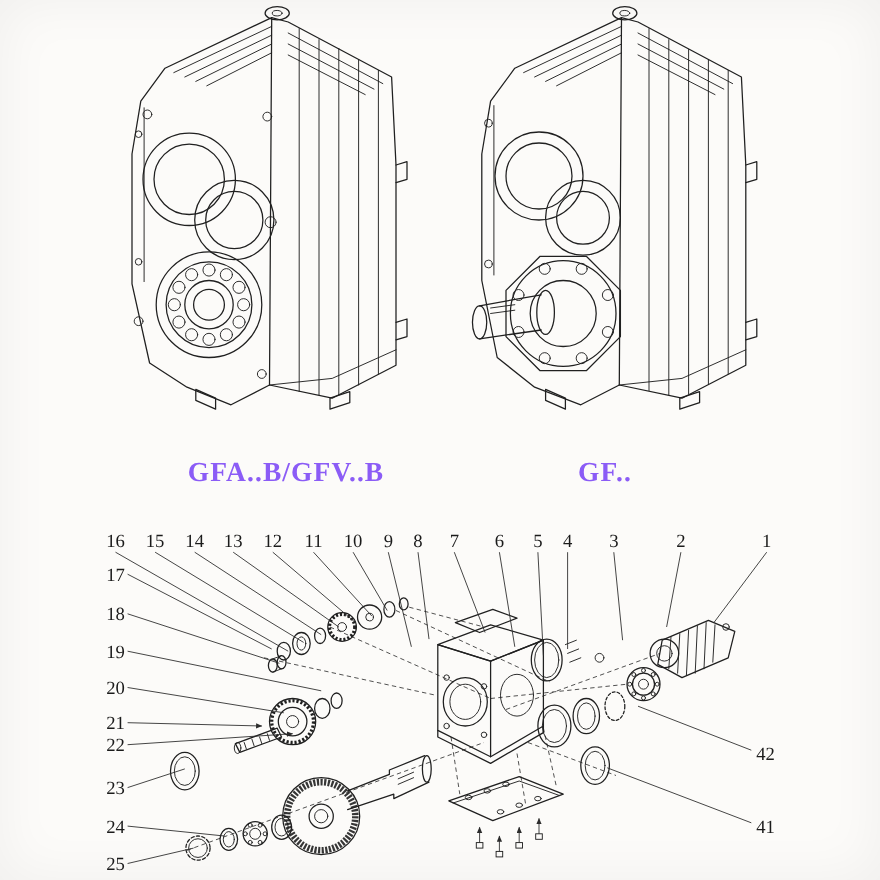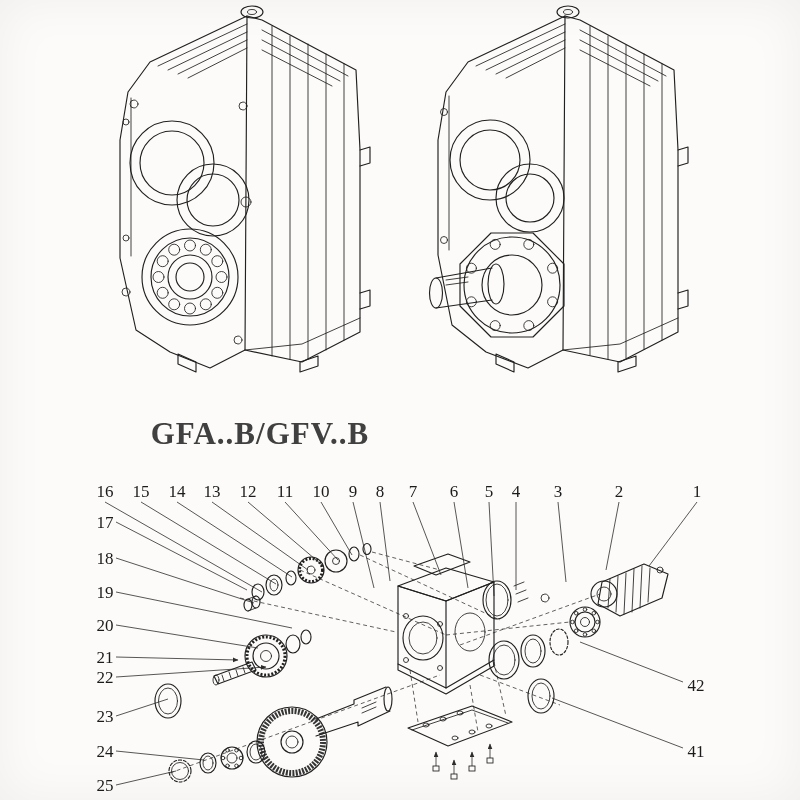--- a/index.html
+++ b/index.html
@@ -6,21 +6,21 @@
   .page{
     position:relative;width:800px;height:800px;margin:0 auto;
     background:#fcfbf9;overflow:hidden;
     box-shadow:inset 0 0 50px rgba(0,0,0,0.05);
     font-family:"Liberation Serif", serif;
   }
   .abs{position:absolute;}
   .model-label{
     position:absolute;text-align:center;
     font-family:"Liberation Serif", serif;
-    font-weight:700;font-size:31px;letter-spacing:1px;color:#404040;
+    font-weight:700;font-size:25px;letter-spacing:1px;color:#8b5cf6;
   }
   svg .ln{fill:none;stroke:#202020;stroke-width:1.15;stroke-linecap:round;stroke-linejoin:round;}
   svg .ln2{fill:none;stroke:#202020;stroke-width:0.85;stroke-linecap:round;}
   svg .dash{fill:none;stroke:#3a3a3a;stroke-width:0.8;stroke-dasharray:4 3;}
   svg .teeth{fill:none;stroke:#202020;stroke-width:3;stroke-dasharray:2 1.7;}
   svg .teeth2{fill:none;stroke:#202020;stroke-width:6;stroke-dasharray:2 1.3;opacity:0.9;}
   svg .leader{fill:none;stroke:#2c2c2c;stroke-width:0.8;}
   svg .num{fill:#1b1b1b;stroke:none;font-family:"Liberation Serif",serif;font-size:17px;}
 </style>
 </head>
@@ -155,20 +155,21 @@
       <path class="ln" d="M678,150 L688,147 L688,163 L678,166"></path>
       <path class="ln" d="M678,293 L688,290 L688,306 L678,309"></path>
 
       <path class="ln" d="M496,354 L514,362 L514,372 L496,364 Z"></path>
       <path class="ln" d="M618,362 L636,356 L636,366 L618,372 Z"></path>
       <path class="ln2" d="M563,350 L620,344 L678,318"></path>
     </g>
   </svg>
 
   <div class="model-label" style="left:110px;top:416px;width:300px">GFA..B/GFV..B</div>
+  <div class="model-label" style="left:450px;top:416px;width:200px">GF..</div>
 
   <svg class="abs" style="left:0;top:470px" width="800" height="330" viewBox="0 0 800 330">
     <defs>
       <marker id="arr" markerWidth="8" markerHeight="8" refX="6.5" refY="3" orient="auto">
         <path d="M0,0 L7,3 L0,6 Z" fill="#2c2c2c"></path>
       </marker>
     </defs>
 
     <g>
       <path class="dash" d="M240,128 L396,162"></path>

